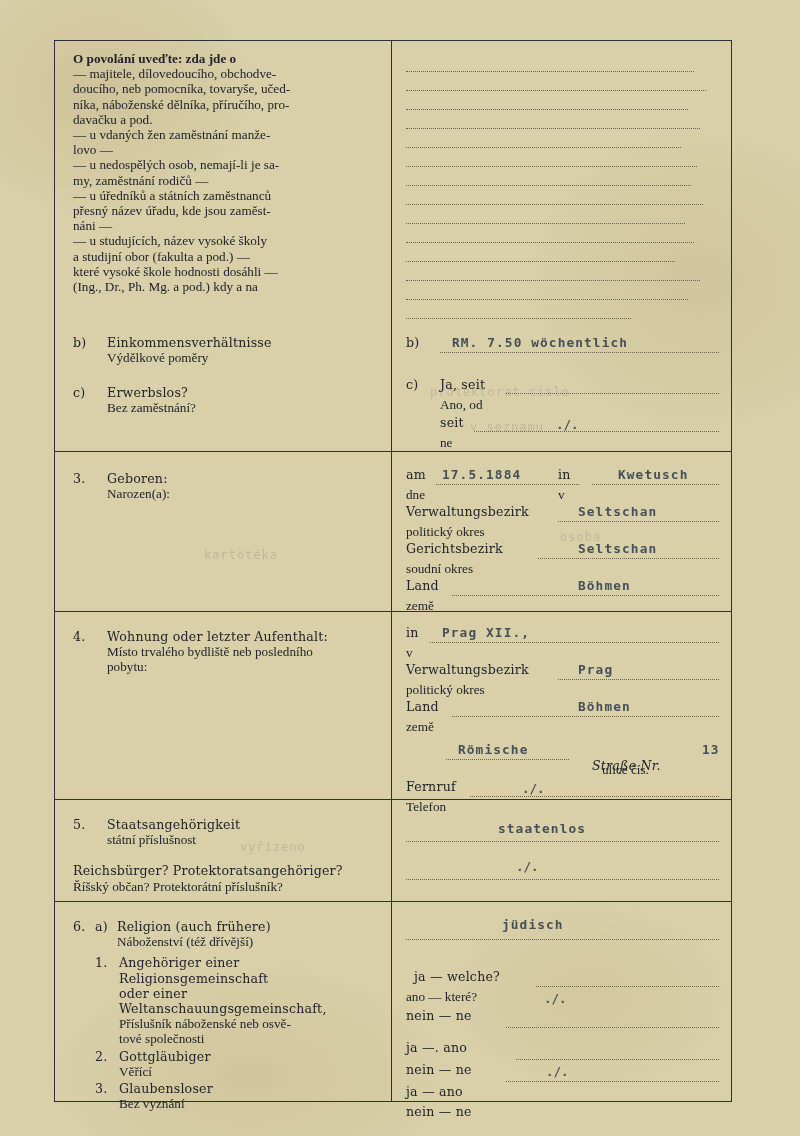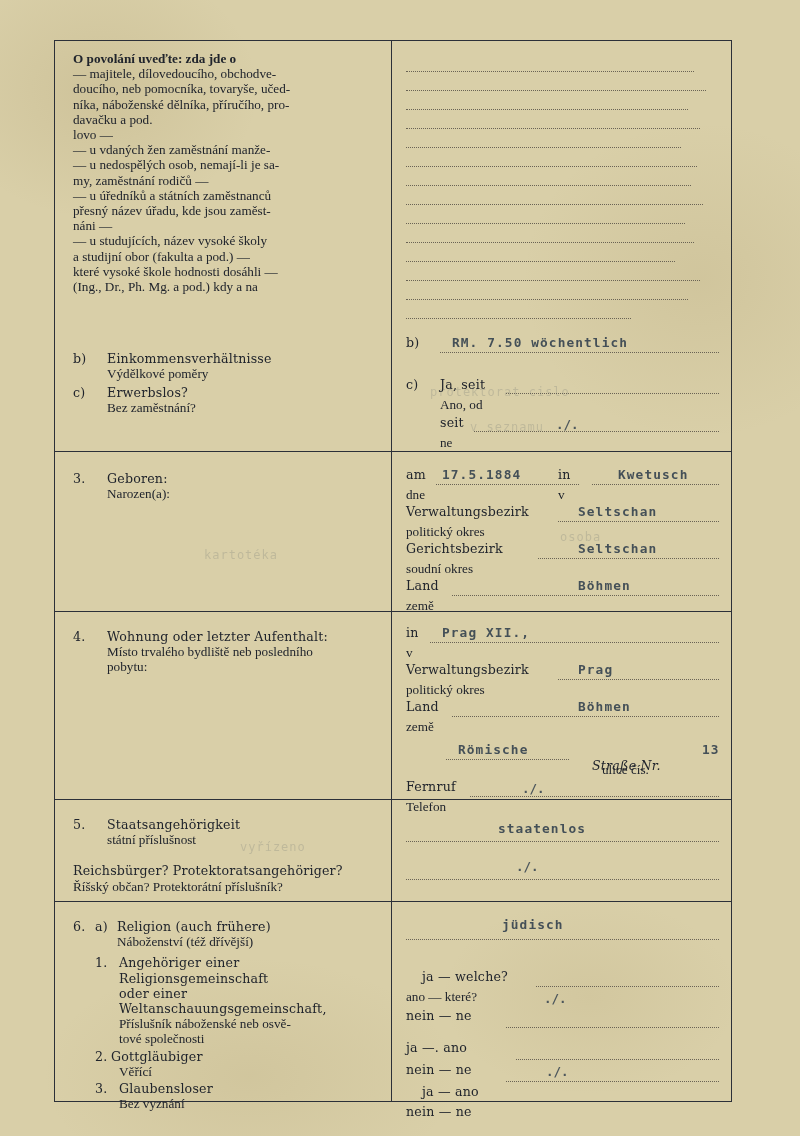--- a/index.html
+++ b/index.html
@@ -81,22 +81,22 @@
     <div class="hrule" style="top:570px;"></div>
     <div class="hrule" style="top:758px;"></div>
     <div class="hrule" style="top:860px;"></div>
 
     <div class="left" style="top:4px;">
       <div class="cz"><b>O povolání uveďte: zda jde o</b></div>
       <div class="cz">— majitele, dílovedoucího, obchodve-</div>
       <div class="cz">doucího, neb pomocníka, tovaryše, učed-</div>
       <div class="cz">níka, náboženské dělníka, příručího, pro-</div>
       <div class="cz">davačku a pod.</div>
+      <div class="cz">— u vdaných žen zaměstnání manže-</div>
       <div class="cz">lovo —</div>
-      <div class="cz">— u vdaných žen zaměstnání manže-</div>
       <div class="cz">— u nedospělých osob, nemají-li je sa-</div>
       <div class="cz">my, zaměstnání rodičů —</div>
       <div class="cz">— u úředníků a státních zaměstnanců</div>
       <div class="cz">přesný název úřadu, kde jsou zaměst-</div>
       <div class="cz">náni —</div>
       <div class="cz">— u studujících, název vysoké školy</div>
       <div class="cz">a studijní obor (fakulta a pod.) —</div>
       <div class="cz">které vysoké škole hodnosti dosáhli —</div>
       <div class="cz">(Ing., Dr., Ph. Mg. a pod.) kdy a na</div>
     </div>
@@ -114,21 +114,21 @@
       <div class="dotline" style="width:92%"></div>
       <div class="dotline" style="width:86%"></div>
       <div class="dotline" style="width:94%"></div>
       <div class="dotline" style="width:90%"></div>
       <div class="dotline" style="width:72%"></div>
     </div>
 
     <div class="left" style="top:288px;">
       <div style="position:relative;">
         <span class="frak" style="position:absolute;left:0;top:0;">b)</span>
-        <div class="frak" style="margin-left:34px;margin-top:16px;">Einkommensverhältnisse</div>
+        <div class="frak" style="margin-left:34px;">Einkommensverhältnisse</div>
         <div class="cz" style="margin-left:34px;">Výdělkové poměry</div>
       </div>
     </div>
     <div class="right" style="top:288px;">
       <div style="position:relative;height:24px;">
         <span class="frak" style="position:absolute;left:0;top:0;">b)</span>
         <span class="tw" style="position:absolute;left:46px;top:0;">RM. 7.50  wöchentlich</span>
         <div class="linefill" style="left:34px;bottom:6px;"></div>
       </div>
     </div>
@@ -294,39 +294,39 @@
       <div style="position:relative;margin-top:6px;margin-left:22px;">
         <span class="frak" style="position:absolute;left:0;top:0;">1.</span>
         <div class="frak" style="margin-left:24px;">Angehöriger einer Religionsgemeinschaft</div>
         <div class="frak" style="margin-left:24px;">oder einer Weltanschauungsgemeinschaft,</div>
         <div class="cz" style="margin-left:24px;">Příslušník náboženské neb osvě-</div>
         <div class="cz" style="margin-left:24px;">tové společnosti</div>
       </div>
 
       <div style="position:relative;margin-top:2px;margin-left:22px;">
         <span class="frak" style="position:absolute;left:0;top:0;">2.</span>
-        <div class="frak" style="margin-left:16px;">Gottgläubiger</div>
+        <div class="frak" style="margin-left:24px;">Gottgläubiger</div>
         <div class="cz" style="margin-left:24px;">Věřící</div>
       </div>
 
       <div style="position:relative;margin-top:2px;margin-left:22px;">
         <span class="frak" style="position:absolute;left:0;top:0;">3.</span>
         <div class="frak" style="margin-left:24px;">Glaubensloser</div>
         <div class="cz" style="margin-left:24px;">Bez vyznání</div>
       </div>
     </div>
 
     <div class="right" style="top:870px;">
       <div style="position:relative;height:26px;">
         <span class="tw" style="position:absolute;left:96px;top:0;">jüdisch</span>
         <div class="linefill" style="left:0;right:0;bottom:3px;"></div>
       </div>
       <div style="height:26px;"></div>
       <div style="position:relative;height:20px;">
-        <span class="frak" style="position:absolute;left:16px;top:0;">ja — welche?</span>
+        <span class="frak" style="position:absolute;left:8px;top:0;">ja — welche?</span>
         <span class="frak" style="position:absolute;left:0;top:0;opacity:0;">x</span>
         <div class="linefill" style="left:130px;right:0;bottom:2px;"></div>
       </div>
       <div style="position:relative;height:19px;">
         <span class="cz" style="position:absolute;left:0;top:0;">ano — které?</span>
         <span class="mark" style="position:absolute;left:138px;top:2px;">./.</span>
       </div>
       <div style="position:relative;height:22px;">
         <span class="frak" style="position:absolute;left:0;top:0;">nein — ne</span>
         <div class="linefill" style="left:100px;right:0;bottom:2px;"></div>
@@ -335,21 +335,21 @@
       <div style="position:relative;height:22px;">
         <span class="frak" style="position:absolute;left:0;top:0;">ja —.  ano</span>
         <div class="linefill" style="left:110px;right:0;bottom:2px;"></div>
       </div>
       <div style="position:relative;height:22px;">
         <span class="frak" style="position:absolute;left:0;top:0;">nein — ne</span>
         <span class="mark" style="position:absolute;left:140px;top:2px;">./.</span>
         <div class="linefill" style="left:100px;right:0;bottom:2px;"></div>
       </div>
       <div style="position:relative;height:20px;">
-        <span class="frak" style="position:absolute;left:16px;top:0;">ja — ano</span>
+        <span class="frak" style="position:absolute;left:0;top:0;">ja — ano</span>
       </div>
       <div style="position:relative;height:20px;">
         <span class="frak" style="position:absolute;left:0;top:0;">nein — ne</span>
       </div>
     </div>
 
   </div>
 </div>
 
 <div class="ghost" style="left:204px;top:548px;">kartotéka</div>

